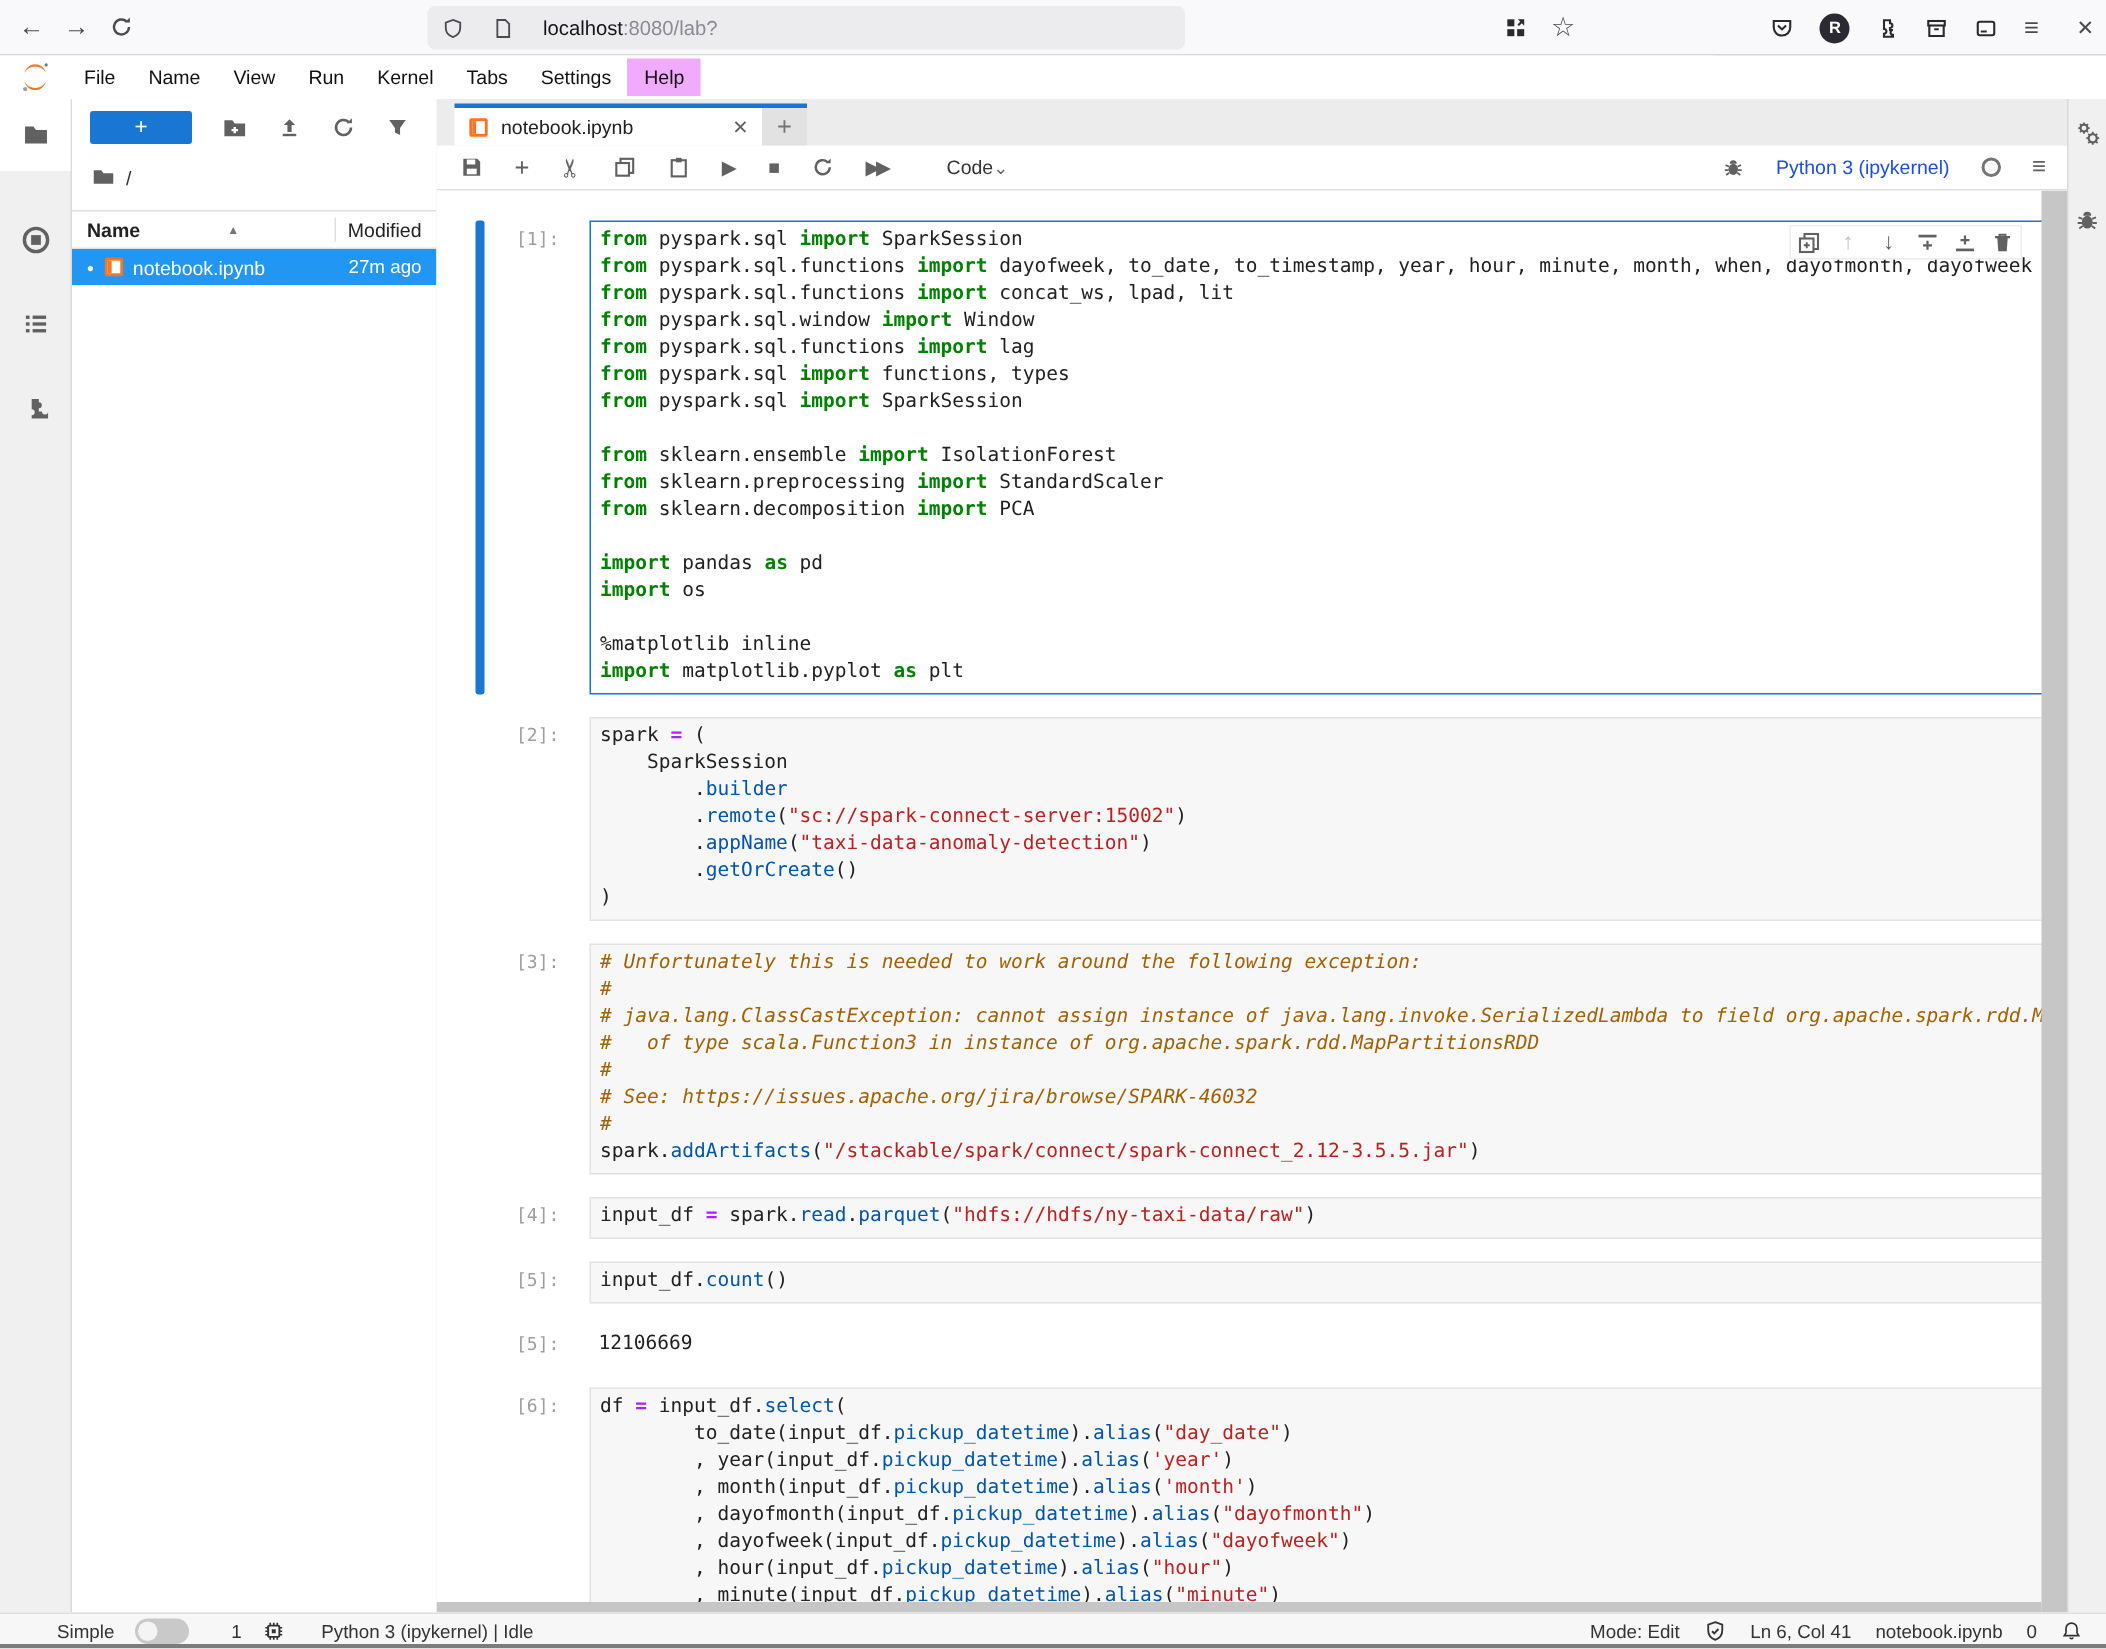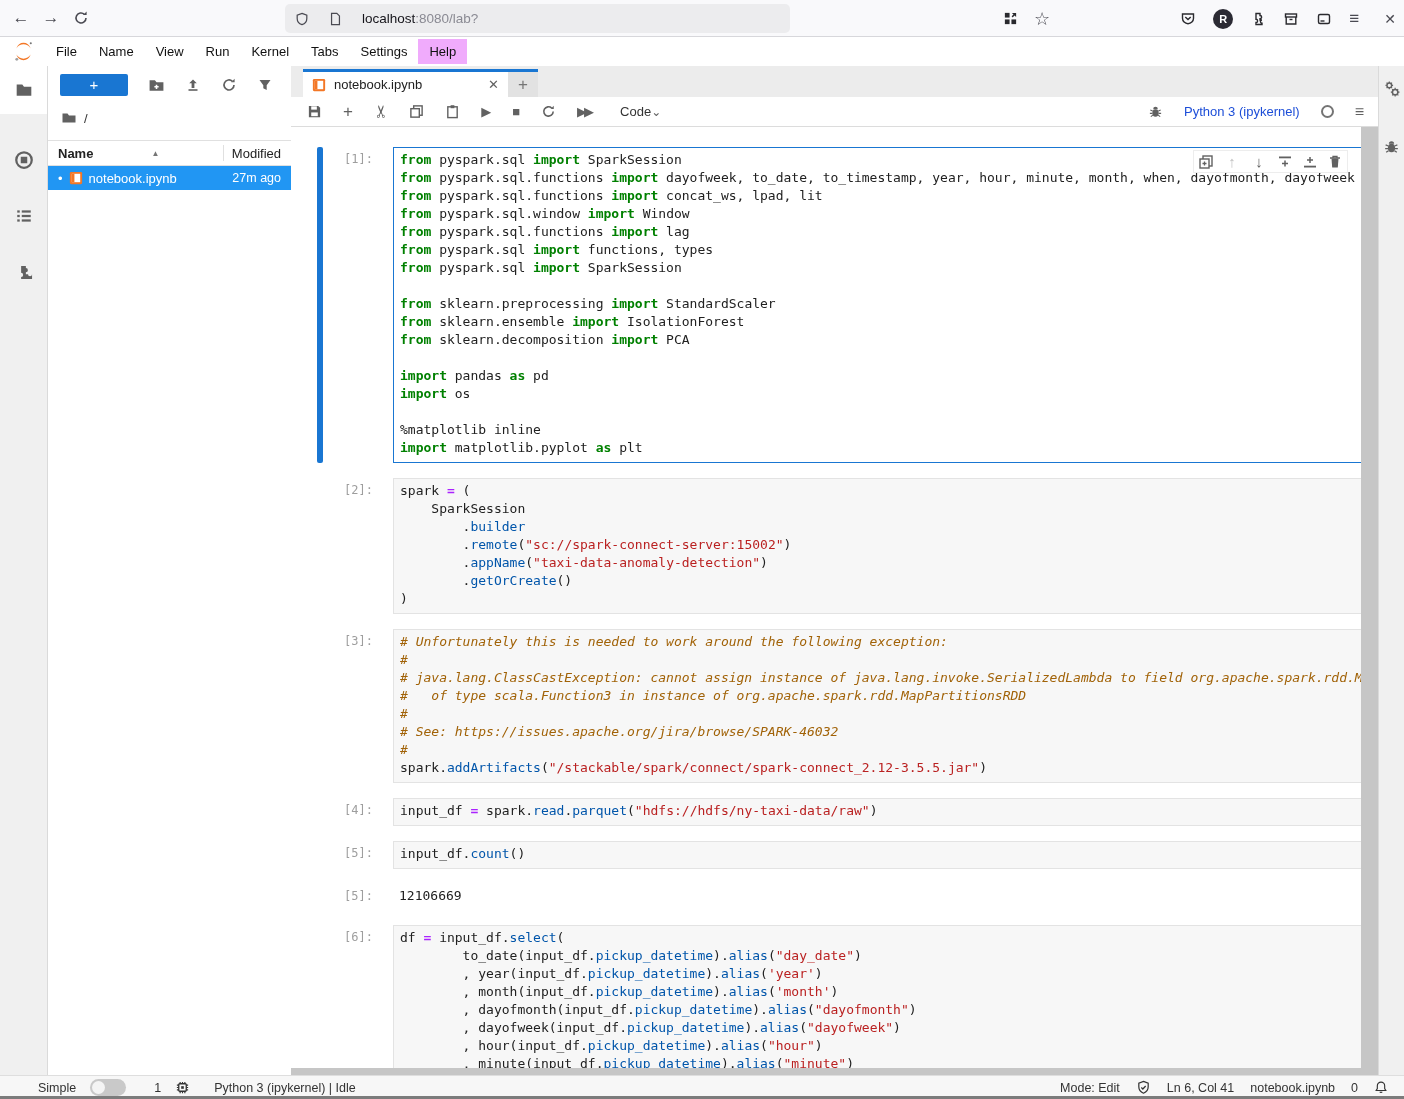--- a/index.html
+++ b/index.html
@@ -61,21 +61,21 @@
   #dock { position:absolute; left:291px; top:0; width:1087px; height:1009px; background:#ececec; }
   #tabbar { height:31px; display:flex; align-items:flex-end; }
   #tab-group { margin-left:12px; display:flex; border-top:3px solid #1976d2; height:28px; }
   #nb-tab { width:205px; background:#fff; display:flex; align-items:center; padding:0 9px; gap:8px; }
   #nb-tab .tab-title { flex:1; color:#212121; }
   #nb-tab .tab-close { color:#616161; font-size:13px; }
   #tab-add { width:30px; background:#e2e2e2; display:flex; align-items:center; justify-content:center;
     color:#757575; font-size:17px; }
   #nb-toolbar { height:30px; background:#fff; border-bottom:1px solid #dcdcdc;
     display:flex; align-items:center; padding:0 14px 0 16px; gap:21px; }
-  #celltype-select { display:flex; align-items:center; margin-left:8px; color:#333; }
+  #celltype-select { display:flex; align-items:center; margin-left:19px; color:#333; }
   #celltype-select .chev { color:#616161; font-size:12px; }
   #toolbar-spacer { flex:1; }
   #kernel-name { color:#1d4ed8; }
   #kernel-status-circle { width:13px; height:13px; border:2px solid #757575; border-radius:50%; }
   .tb-glyph { color:#616161; font-size:13px; }
 
   #nb-content { position:absolute; left:0; top:61px; width:1087px; height:948px; background:#fff;
     overflow:hidden; }
   #cells { padding:20px 0 0 26px; }
   #v-scroll { position:absolute; right:0; top:0; width:17px; height:948px; background:#c6c6c6; }
@@ -361,22 +361,22 @@
               <div class="prompt">[1]:</div>
               <div class="editor">
                 <div class="line"><span class="tk-kw">from</span><span class="tk-t"> pyspark.sql </span><span class="tk-kw">import</span><span class="tk-t"> SparkSession</span></div>
                 <div class="line"><span class="tk-kw">from</span><span class="tk-t"> pyspark.sql.functions </span><span class="tk-kw">import</span><span class="tk-t"> dayofweek, to_date, to_timestamp, year, hour, minute, month, when, dayofmonth, dayofweek</span></div>
                 <div class="line"><span class="tk-kw">from</span><span class="tk-t"> pyspark.sql.functions </span><span class="tk-kw">import</span><span class="tk-t"> concat_ws, lpad, lit</span></div>
                 <div class="line"><span class="tk-kw">from</span><span class="tk-t"> pyspark.sql.window </span><span class="tk-kw">import</span><span class="tk-t"> Window</span></div>
                 <div class="line"><span class="tk-kw">from</span><span class="tk-t"> pyspark.sql.functions </span><span class="tk-kw">import</span><span class="tk-t"> lag</span></div>
                 <div class="line"><span class="tk-kw">from</span><span class="tk-t"> pyspark.sql </span><span class="tk-kw">import</span><span class="tk-t"> functions, types</span></div>
                 <div class="line"><span class="tk-kw">from</span><span class="tk-t"> pyspark.sql </span><span class="tk-kw">import</span><span class="tk-t"> SparkSession</span></div>
                 <div class="line">&nbsp;</div>
+                <div class="line"><span class="tk-kw">from</span><span class="tk-t"> sklearn.ensemble </span><span class="tk-kw">import</span><span class="tk-t"> IsolationForest</span></div>
                 <div class="line"><span class="tk-kw">from</span><span class="tk-t"> sklearn.preprocessing </span><span class="tk-kw">import</span><span class="tk-t"> StandardScaler</span></div>
-                <div class="line"><span class="tk-kw">from</span><span class="tk-t"> sklearn.ensemble </span><span class="tk-kw">import</span><span class="tk-t"> IsolationForest</span></div>
                 <div class="line"><span class="tk-kw">from</span><span class="tk-t"> sklearn.decomposition </span><span class="tk-kw">import</span><span class="tk-t"> PCA</span></div>
                 <div class="line">&nbsp;</div>
                 <div class="line"><span class="tk-kw">import</span><span class="tk-t"> pandas </span><span class="tk-kw">as</span><span class="tk-t"> pd</span></div>
                 <div class="line"><span class="tk-kw">import</span><span class="tk-t"> os</span></div>
                 <div class="line">&nbsp;</div>
                 <div class="line"><span class="tk-t">%matplotlib inline</span></div>
                 <div class="line"><span class="tk-kw">import</span><span class="tk-t"> matplotlib.pyplot </span><span class="tk-kw">as</span><span class="tk-t"> plt</span></div>
               </div>
             </div>
             <div class="cell">

